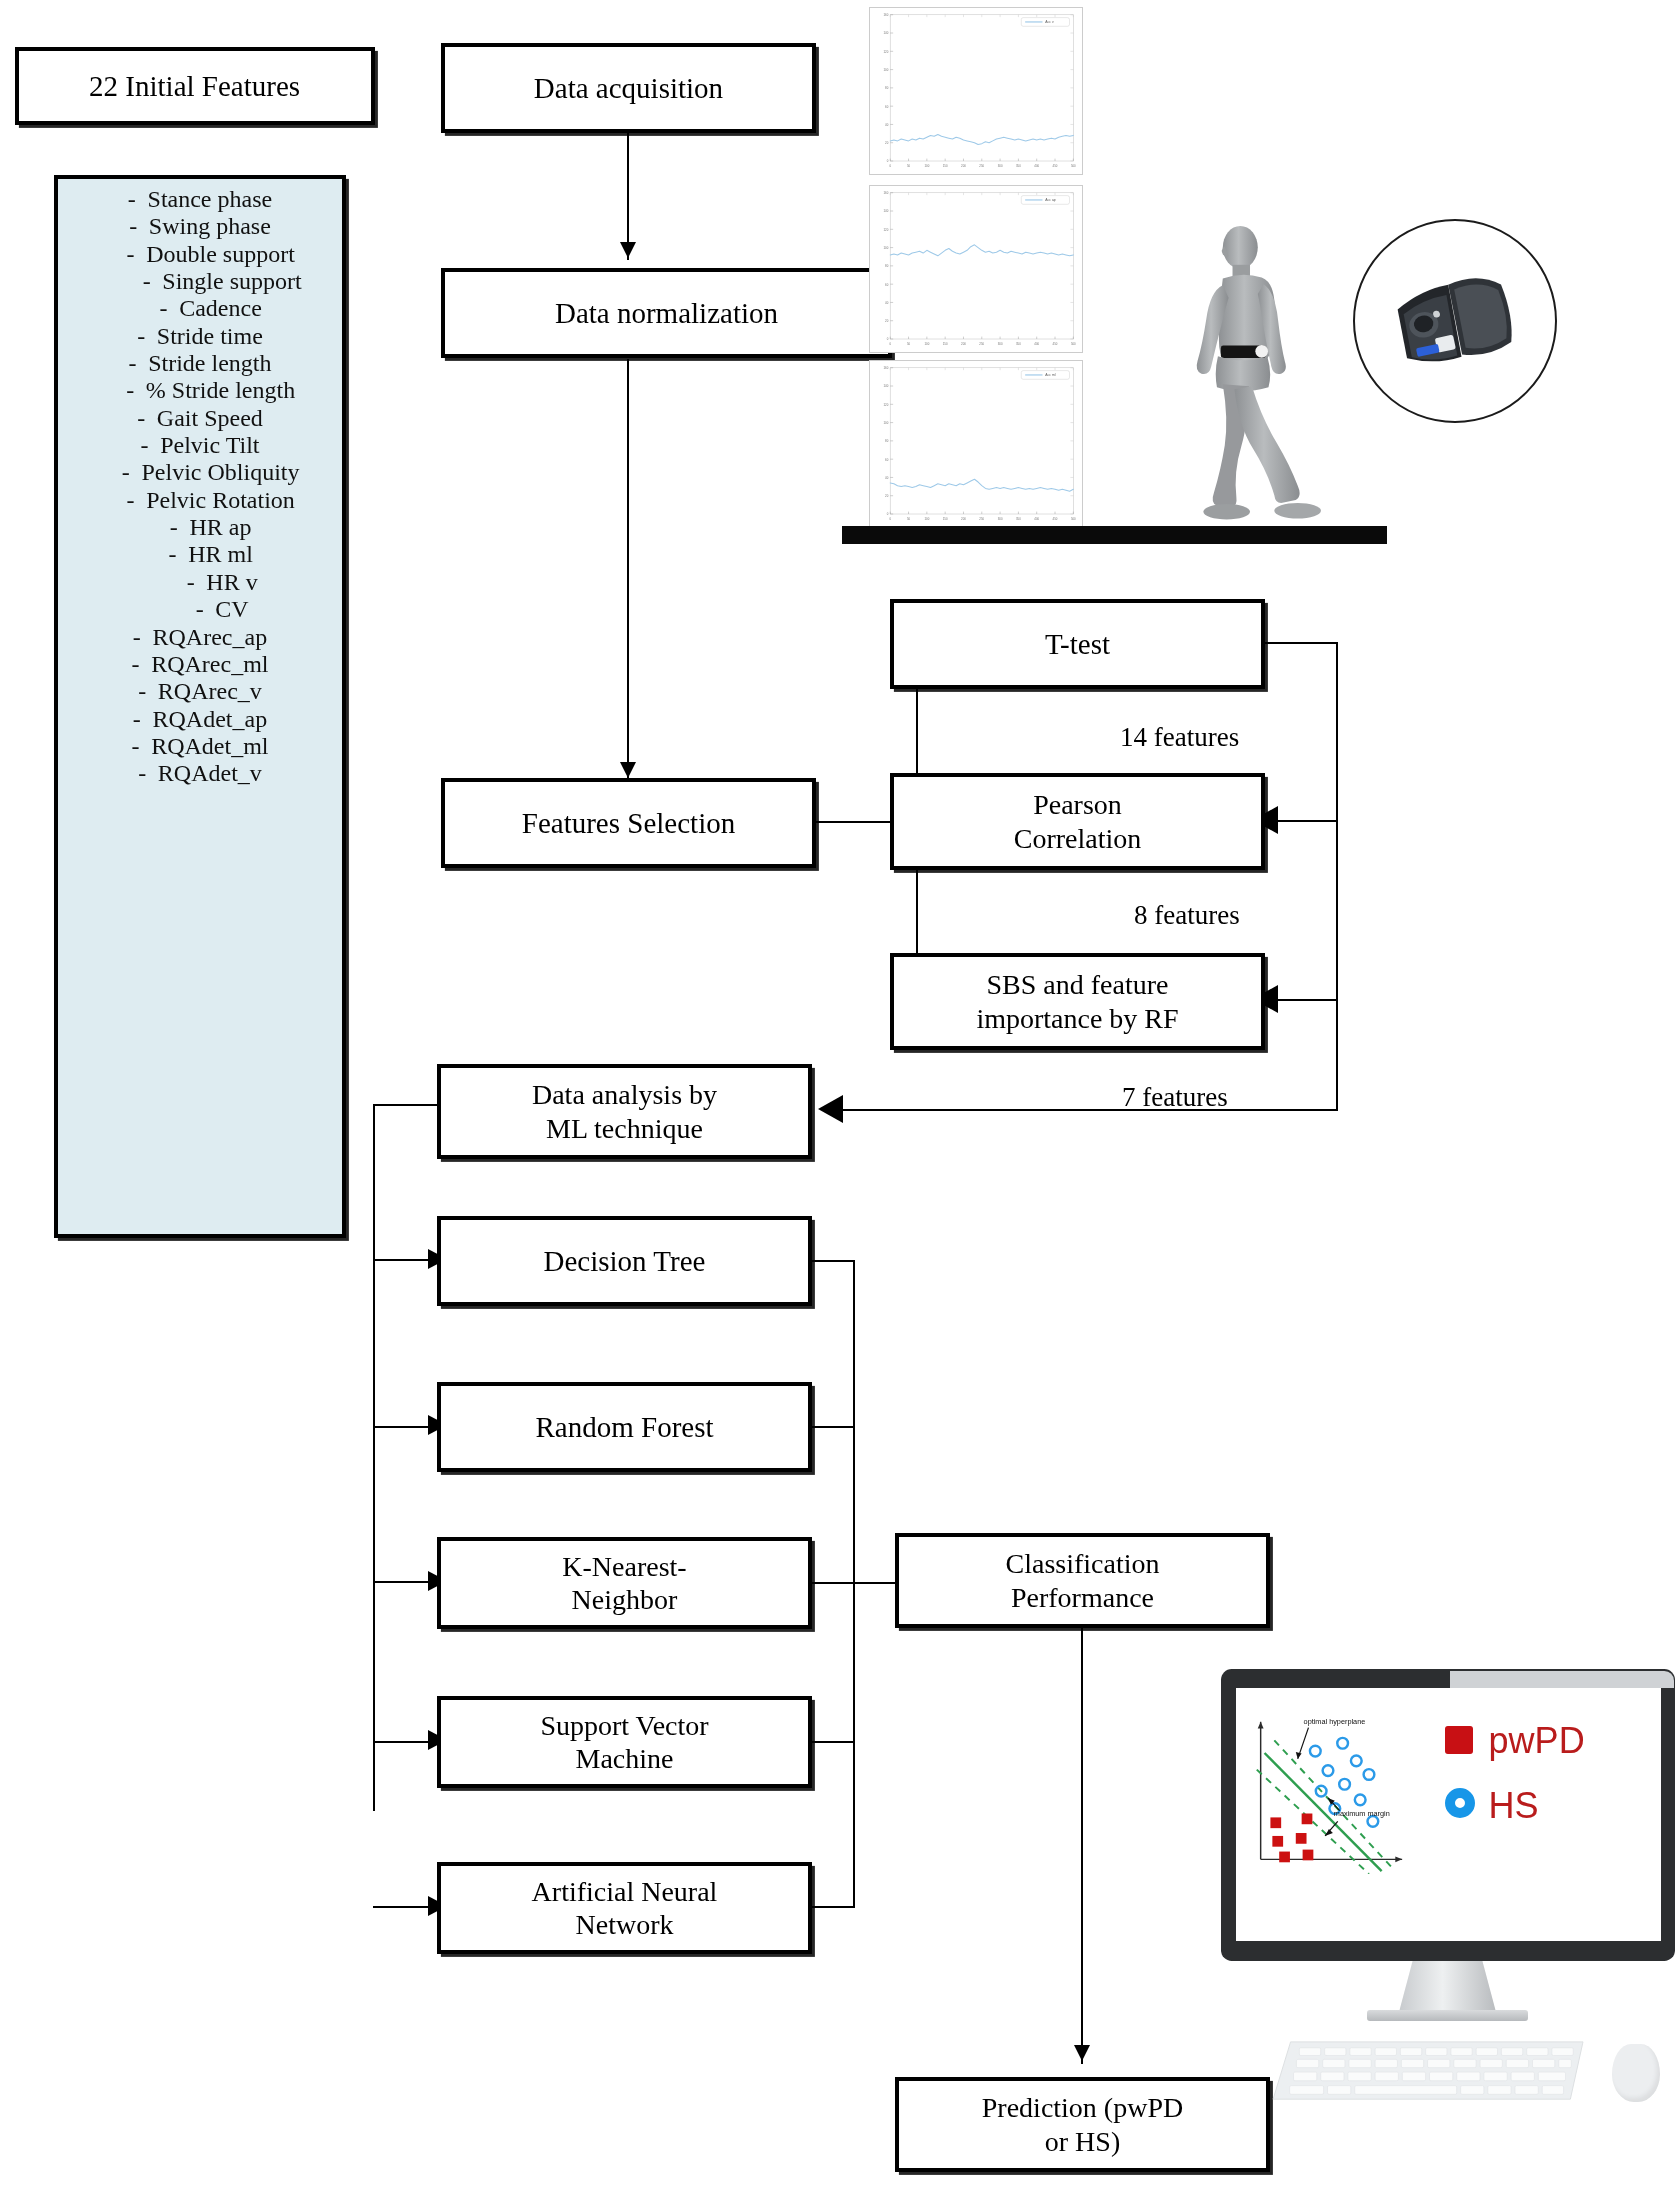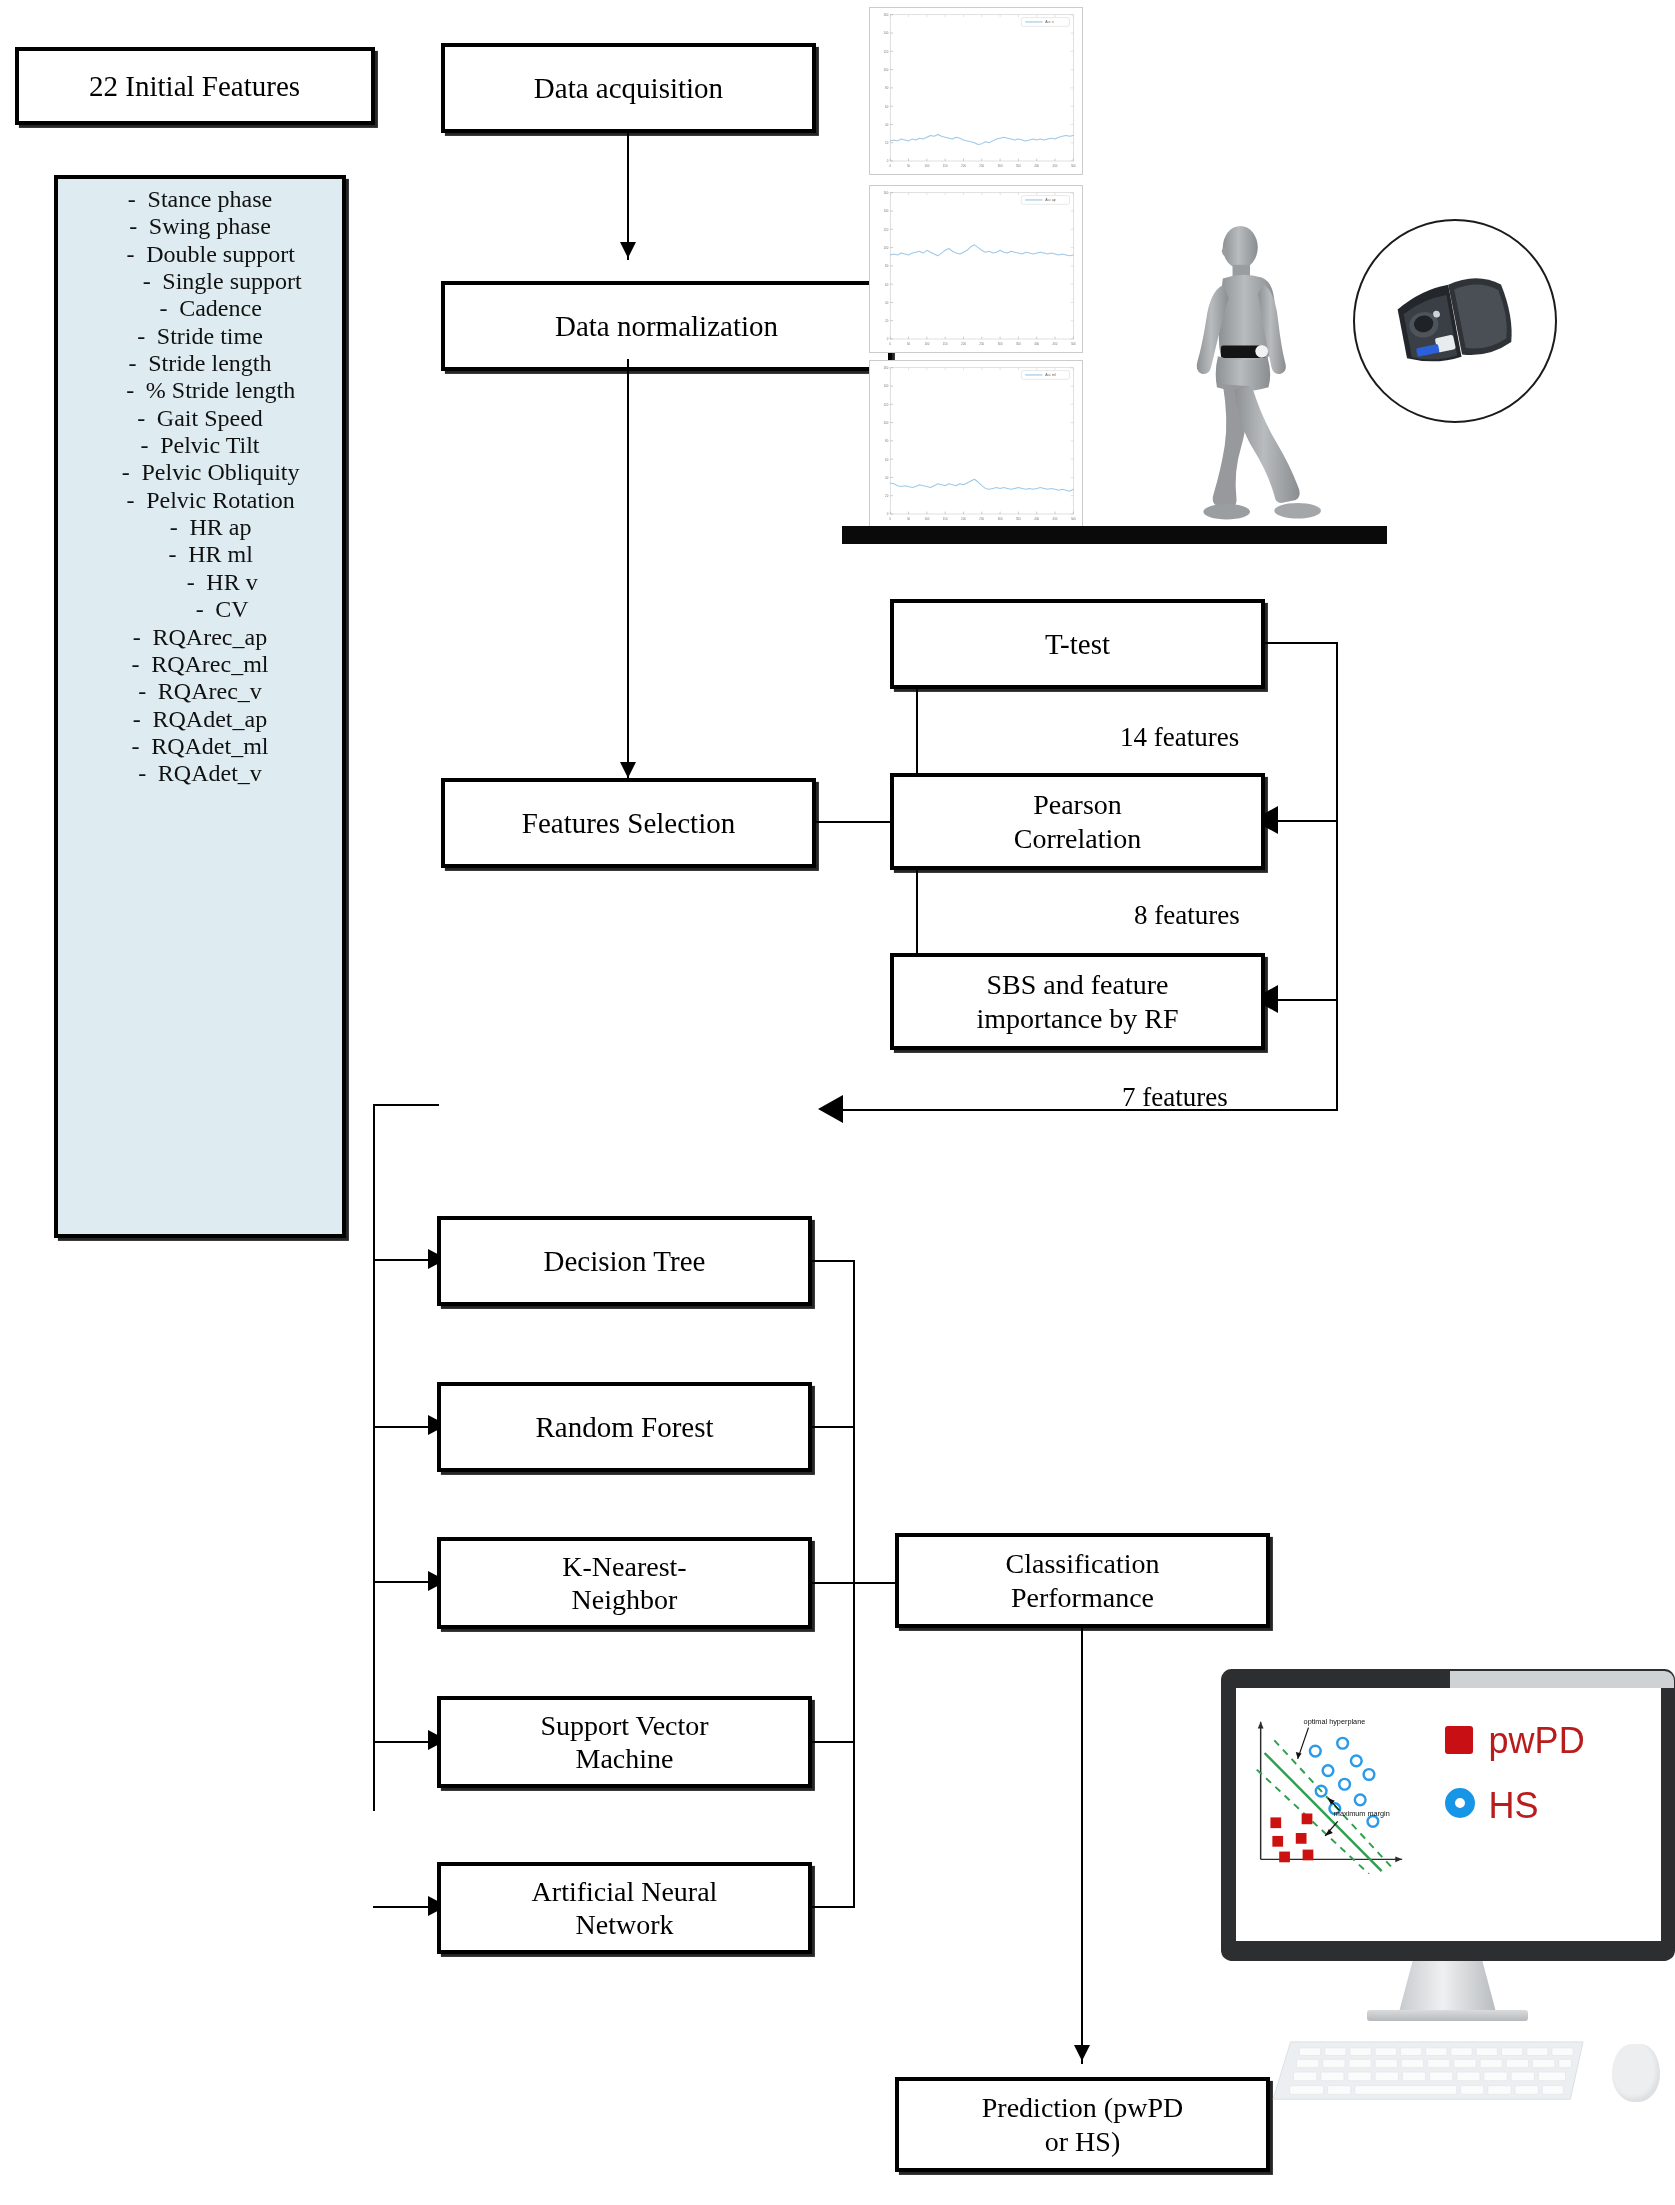--- a/index.html
+++ b/index.html
@@ -154,21 +154,21 @@
       </ul>
   </div>
 
   <div class="box f-title" style="left:441px; top:43px; width:375px; height:90px;">
     <span class="bt">Data acquisition</span>
   </div>
 
   <div class="ln v" style="left:627px; top:133px; height:127px;"></div>
   <div class="arrow thin-down" style="left:620px; top:242px;"></div>
 
-  <div class="box f-title" style="left:441px; top:281px; width:451px; height:90px;">
+  <div class="box f-title" style="left:441px; top:268px; width:451px; height:90px;">
     <span class="bt">Data normalization</span>
   </div>
 
   <div class="ln v" style="left:627px; top:359px; height:421px;"></div>
   <div class="arrow thin-down" style="left:620px; top:762px;"></div>
 
   <div class="box f-title" style="left:441px; top:778px; width:375px; height:90px;">
     <span class="bt">Features Selection</span>
   </div>
 
@@ -210,20 +210,24 @@
     <span class="bt" style="white-space:pre-line;">SBS and feature
 importance by RF</span>
   </div>
 
   <div class="ln v" style="left:1336px; top:999px; height:112px;"></div>
   <div class="ln h" style="left:842px; top:1109px; width:496px;"></div>
   <div class="arrow big left" style="left:818px; top:1095px;"></div>
 
   <div class="edge-label" style="left:1122px; top:1067px;">7 features</div>
 
+  <div class="box f-body" style="left:437px; top:1064px; width:375px; height:95px;">
+    <span class="bt" style="white-space:pre-line;">Data analysis by
+ML technique</span>
+  </div>
 
   <div class="ln h" style="left:373px; top:1104px; width:66px;"></div>
   <div class="ln v" style="left:373px; top:1104px; height:707px;"></div>
 
   <div class="ln h" style="left:373px; top:1259px; width:62px;"></div>
   <div class="arrow right" style="left:428px; top:1249px;"></div>
 
   <div class="ln h" style="left:373px; top:1426px; width:62px;"></div>
   <div class="arrow right" style="left:428px; top:1415px;"></div>
 

